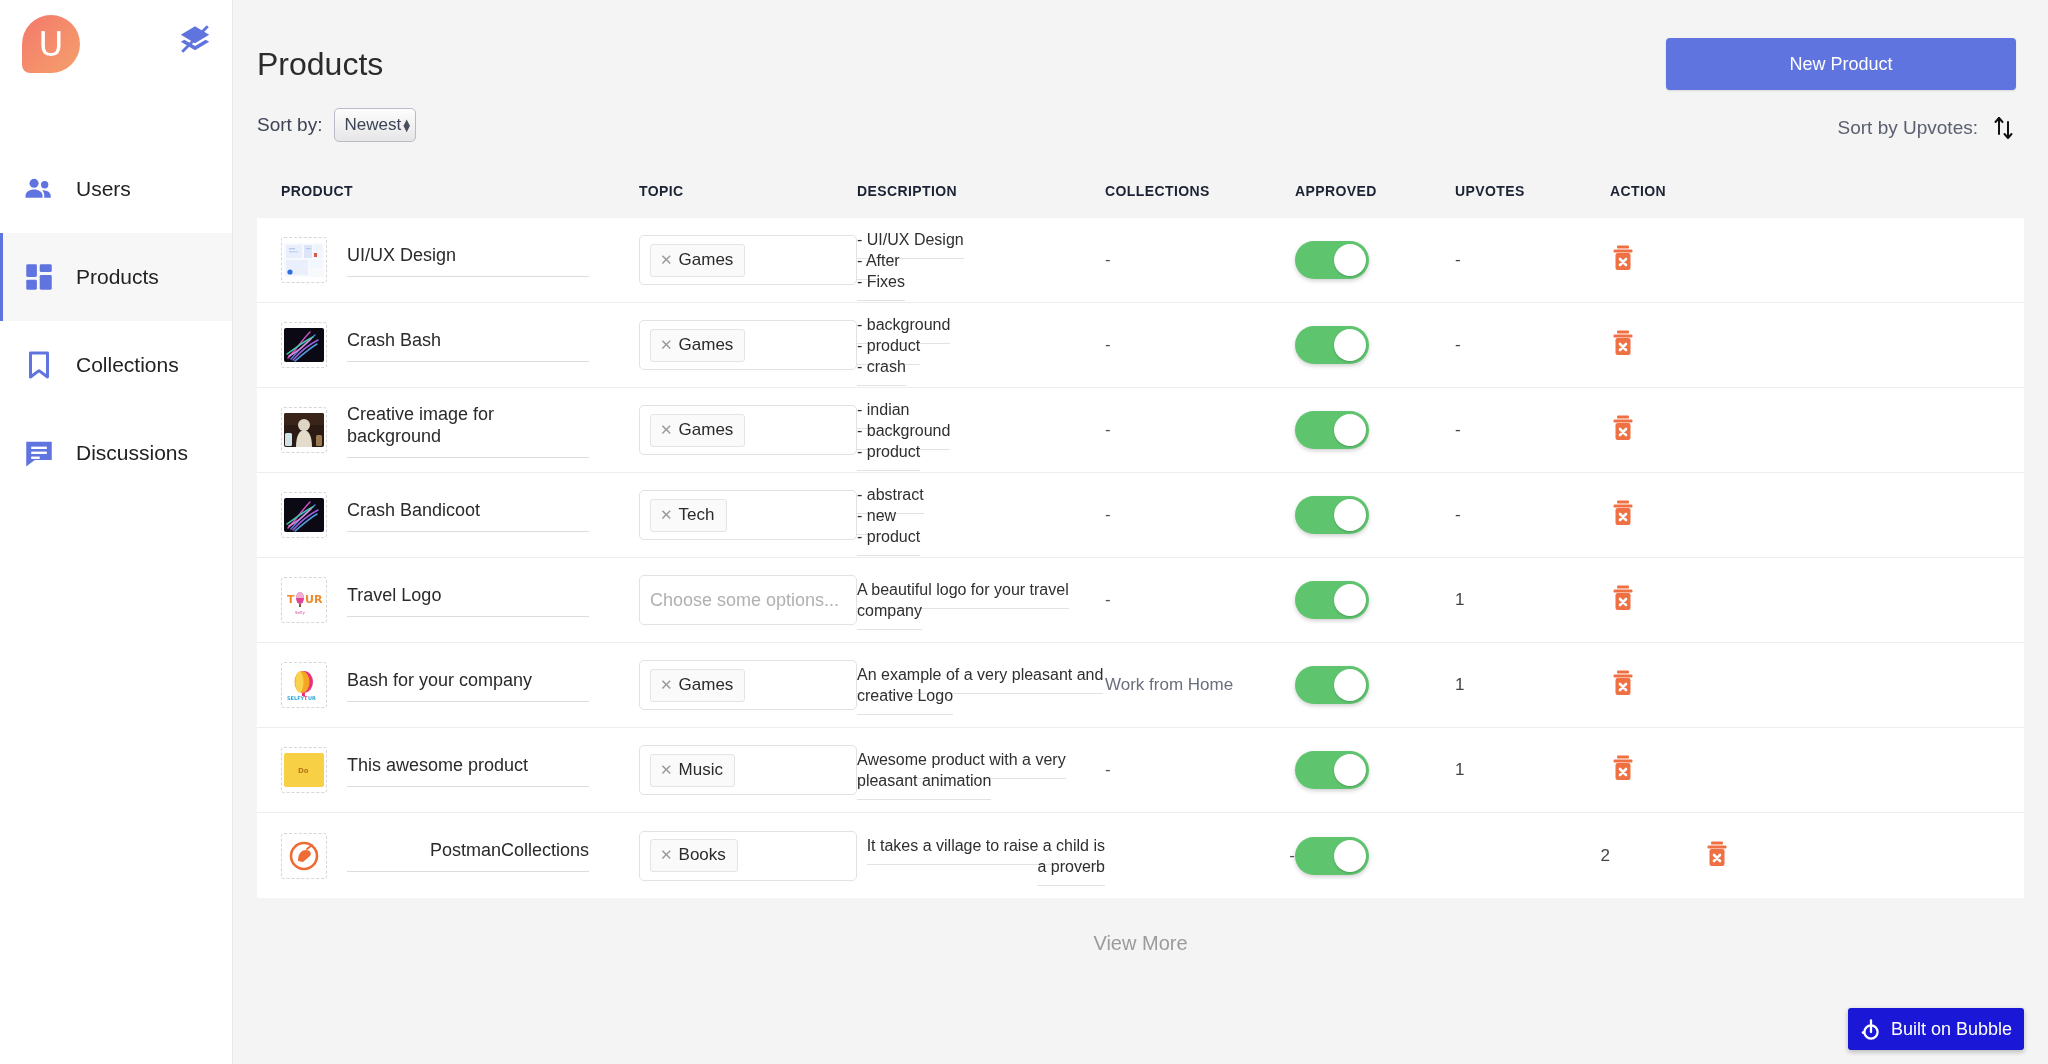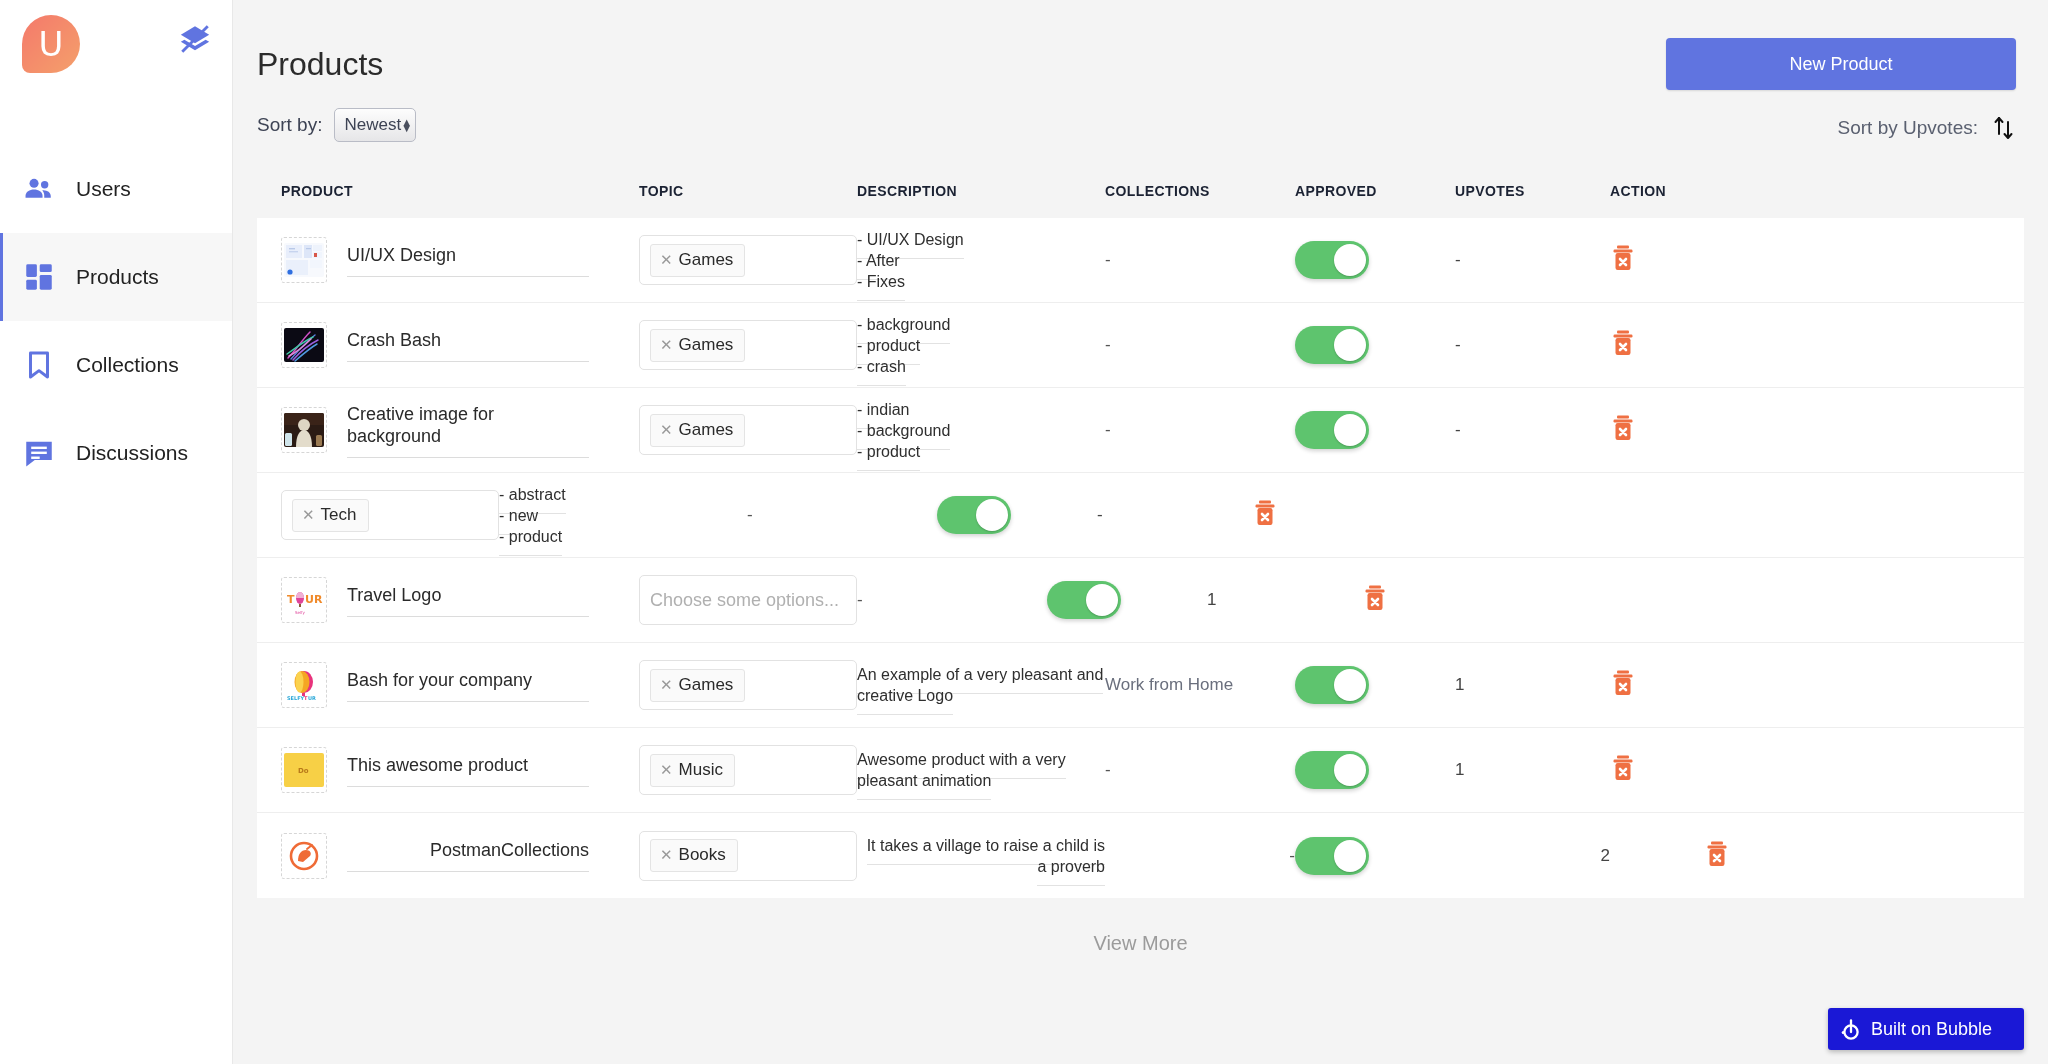--- a/index.html
+++ b/index.html
@@ -144,21 +144,21 @@
   .upv-val { font-size: 17px; color: #444; }
   .trash { width: 26px; height: 28px; cursor: pointer; }
 
   .viewmore-wrap { text-align: center; padding-top: 34px; }
   .viewmore { font-size: 20px; color: #9b9b9b; cursor: pointer; }
 
   .bubble-badge {
     position: absolute; right: 24px; bottom: 14px;
     background: #1a18d6; color: #fff; border-radius: 3px;
     height: 42px; display: flex; align-items: center; gap: 9px;
-    padding: 0 32px 0 12px; font-size: 18px; cursor: pointer;
+    padding: 0 12px 0 12px; font-size: 18px; cursor: pointer;
     box-shadow: 0 2px 5px rgba(0,0,0,.25);
   }
   .bubble-badge .bmark { width: 22px; height: 24px; }
 </style>
 </head>
 <body>
 
 <div class="app">
 
   <aside class="sidebar">
@@ -407,20 +407,36 @@
     <div class="c-act">
       <span class="trash"><svg viewBox="0 0 26 28" width="26" height="28">
   <rect x="7" y="1.5" width="12" height="3" rx="1" fill="#ef7043"></rect>
   <rect x="3.5" y="5.5" width="19" height="3" rx="1.2" fill="#ef7043"></rect>
   <rect x="5.5" y="9" width="15" height="17" rx="2.2" fill="#ef7043"></rect>
   <path d="M10 15 L16 21 M16 15 L10 21" stroke="#fff" stroke-width="2.6" stroke-linecap="round"></path>
 </svg></span>
     </div>
           </div>
           <div class="row">
+    <div class="c-product">
+      <span class="thumb">
+                <span class="inner"><svg viewBox="0 0 40 34" width="40" height="34">
+        <rect width="40" height="34" fill="#0b0a14"></rect>
+        <g stroke-linecap="round" fill="none" stroke-width="1.5">
+          <path d="M4 30 C12 22 18 12 26 4" stroke="#d050c8"></path>
+          <path d="M7 31 C14 23 22 14 31 7" stroke="#5a7fe0"></path>
+          <path d="M3 26 C12 20 20 13 29 9" stroke="#41c9a8"></path>
+          <path d="M9 32 C16 24 24 17 34 12" stroke="#9a5fe0"></path>
+          <path d="M5 28 C13 24 21 17 27 11" stroke="#e08ad8"></path>
+          <path d="M11 33 C18 27 26 20 33 16" stroke="#4f9ae0"></path>
+        </g>
+      </svg></span>
+              </span>
+      <span class="name-field">Crash Bandicoot</span>
+    </div>
     <div class="c-topic">
       <div class="multiselect">
                 <span class="chip">
          <span class="x">✕</span>
          <span>Tech</span>
        </span>
               </div>
     </div>
     <div class="c-desc">
       <span class="desc-field">- abstract
@@ -459,20 +475,23 @@
         <rect x="15" y="21" width="2" height="3" fill="#8a5a3a"></rect>
         <text x="11" y="31" font-family="DejaVu Sans" font-size="4" fill="#e0449a">Selfy</text>
       </svg></span>
               </span>
       <span class="name-field">Travel Logo</span>
     </div>
     <div class="c-topic">
       <div class="multiselect">
                 <span class="ms-placeholder">Choose some options...</span>
               </div>
+    </div>
+    <div class="c-desc">
+      <span class="desc-field">A beautiful logo for your travel company</span>
     </div>
     <div class="c-coll">
       <span class="dash">-</span>
     </div>
     <div class="c-appr">
       <div class="toggle">
                 <span class="knob"></span>
               </div>
     </div>
     <div class="c-upv">

